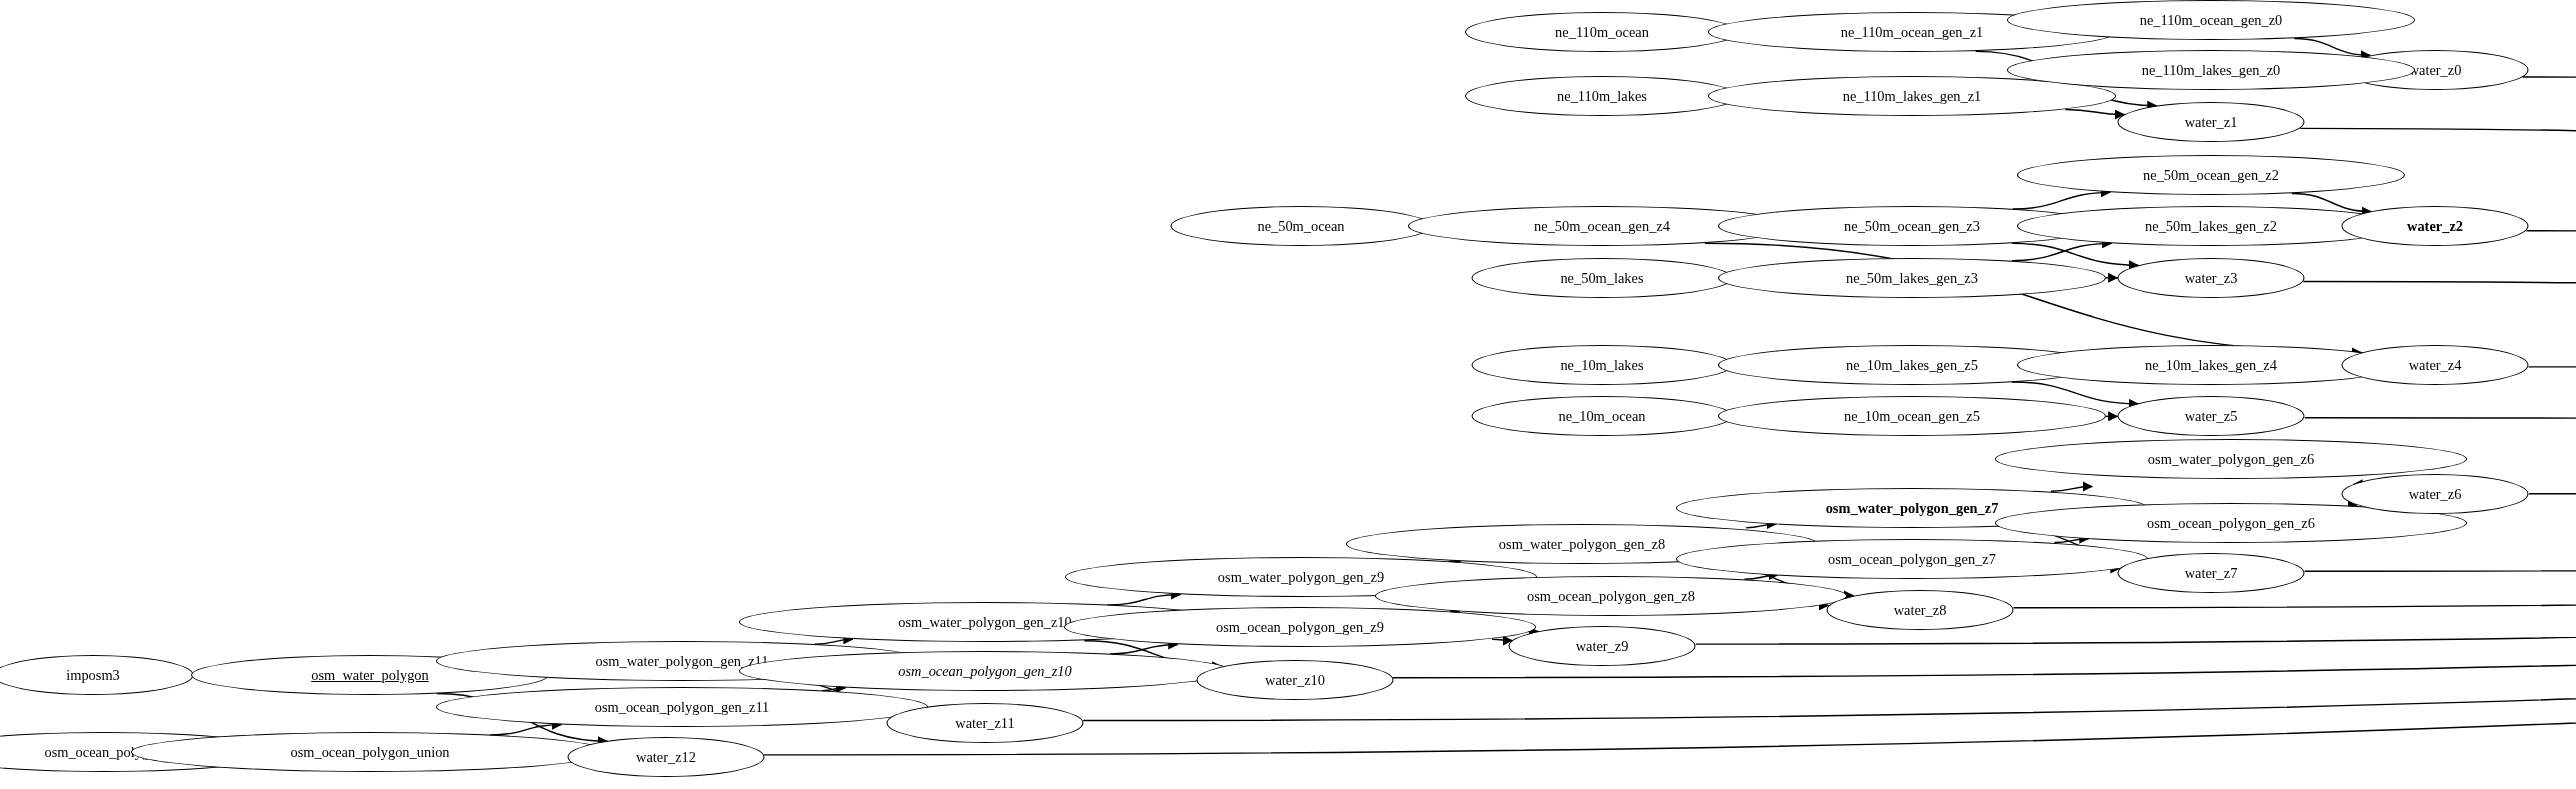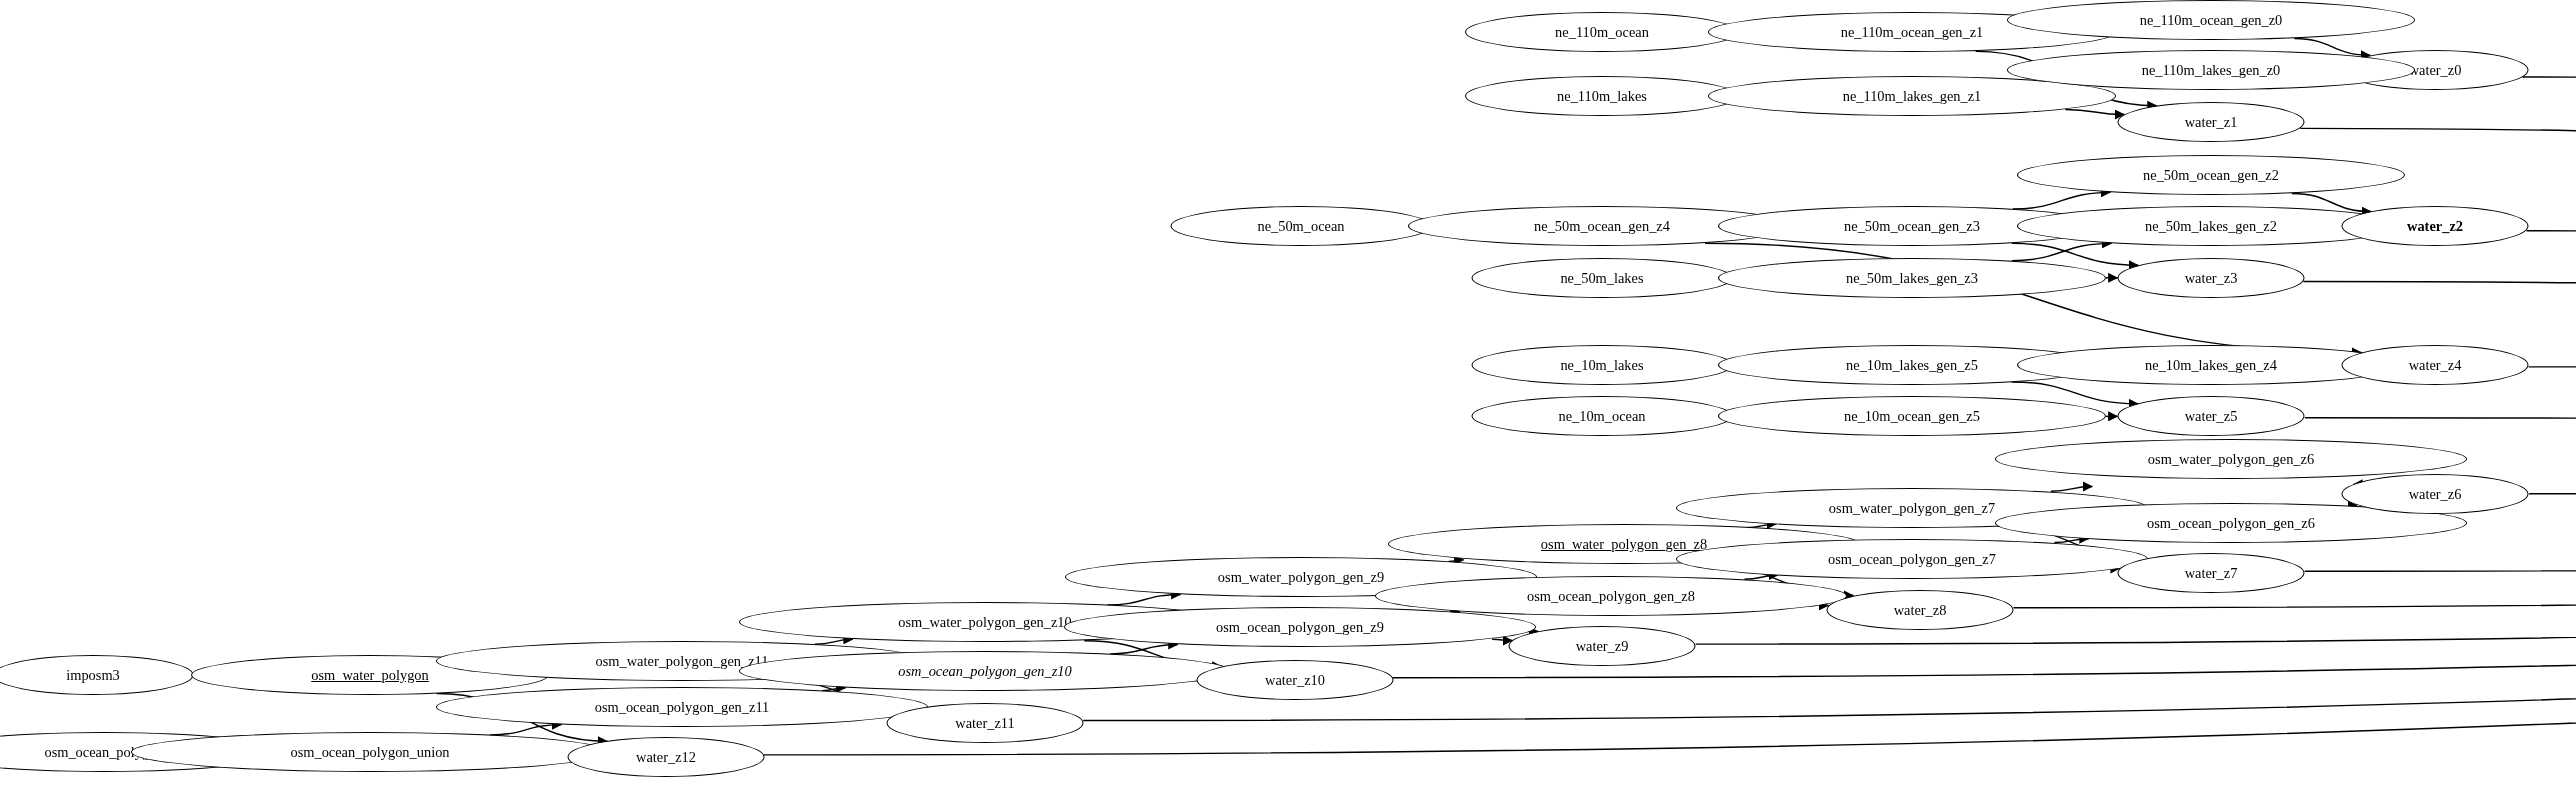--- a/index.html
+++ b/index.html
@@ -139,30 +139,30 @@
       </div>
       <div class="node" style="left: 1301px; top: 577px; width: 472px; height: 40px;">
         <span>osm_water_polygon_gen_z9</span>
       </div>
       <div class="node" style="left: 1300px; top: 627px; width: 472px; height: 40px;">
         <span>osm_ocean_polygon_gen_z9</span>
       </div>
       <div class="node" style="left: 1295px; top: 680px; width: 197px; height: 40px;">
         <span>water_z10</span>
       </div>
-      <div class="node" style="left: 1624px; top: 544px; width: 472px; height: 40px; text-decoration: underline;">
+      <div class="node" style="left: 1582px; top: 544px; width: 472px; height: 40px;">
         <span>osm_water_polygon_gen_z8</span>
       </div>
       <div class="node" style="left: 1611px; top: 596px; width: 472px; height: 40px;">
         <span>osm_ocean_polygon_gen_z8</span>
       </div>
       <div class="node" style="left: 1602px; top: 646px; width: 187px; height: 40px;">
         <span>water_z9</span>
       </div>
-      <div class="node" style="left: 1912px; top: 508px; width: 472px; height: 40px;">
+      <div class="node" style="left: 1912px; top: 508px; width: 472px; height: 40px; font-weight: bold;">
         <span>osm_water_polygon_gen_z7</span>
       </div>
       <div class="node" style="left: 1912px; top: 559px; width: 472px; height: 40px;">
         <span>osm_ocean_polygon_gen_z7</span>
       </div>
       <div class="node" style="left: 1920px; top: 610px; width: 187px; height: 40px;">
         <span>water_z8</span>
       </div>
       <div class="node" style="left: 2231px; top: 459px; width: 472px; height: 40px; justify-content: center;">
         <span>osm_water_polygon_gen_z6</span>

